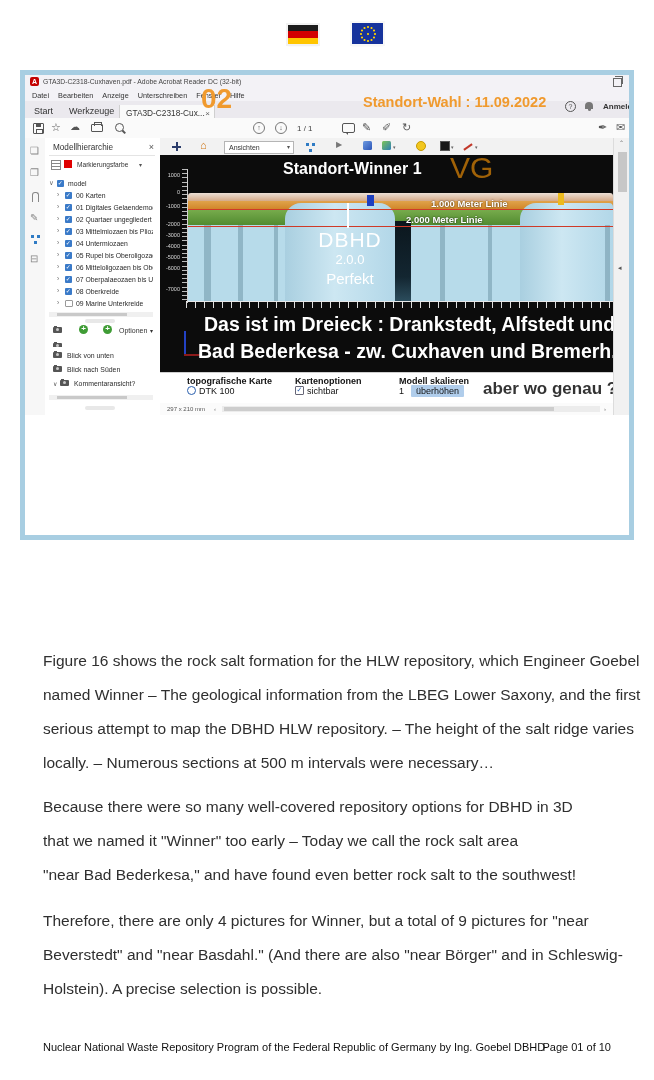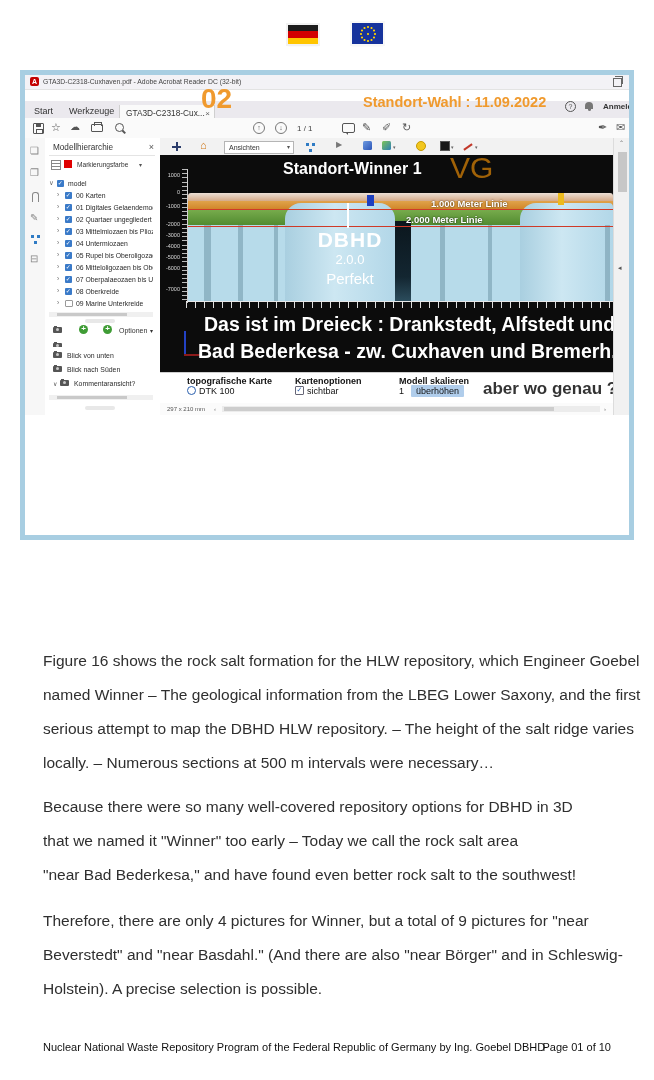--- a/index.html
+++ b/index.html
@@ -118,21 +118,21 @@
   .dome{border-radius:16px 16px 0 0;background:linear-gradient(90deg,#a9cfe0 0%,#cde7f2 45%,#b2d7e8 100%);}
   .dome1{left:97px;top:10px;width:110px;height:98px;}
   .dome2{left:332px;top:10px;width:93px;height:98px;border-radius:16px 4px 0 0;}
   .streak{top:32px;height:76px;background:rgba(55,95,115,.30);}
   .ggap{left:207px;top:28px;width:16px;height:80px;background:linear-gradient(#0b161d,#132631 70%,#2b4c5c);}
   .redline{left:0;width:425px;height:1px;background:#cf3a28;z-index:6;}
   .mlab{font-size:9.5px;font-weight:bold;color:#fff;z-index:7;text-shadow:0 0 2px rgba(0,0,0,.8);white-space:nowrap;}
   .notch{left:179px;top:2px;width:7px;height:11px;background:#1e3fbf;z-index:6;}
   .ymark{left:370px;top:0;width:6px;height:12px;background:#ecba1e;z-index:6;}
   .dbhdwrap{left:150px;top:73px;width:80px;text-align:center;color:#fff;z-index:8;}
-  .dbhd1{font-size:21px;letter-spacing:1px;font-weight:bold;}
+  .dbhd1{font-size:21px;letter-spacing:1px;}
   .dbhd2{font-size:13px;}
   .dbhd3{font-size:15px;margin-top:3px;}
   .dline{left:187px;top:48px;width:2px;height:25px;background:#fff;z-index:8;}
   .hruler{left:26px;top:146px;width:427px;height:6px;border-top:1px solid #e8e8e8;background:repeating-linear-gradient(90deg,#ddd 0 1px,transparent 1px 9px);}
   .cap{color:#fff;font-size:19.5px;font-weight:600;white-space:nowrap;z-index:8;}
   .miniax-v{left:24px;top:176px;width:2px;height:24px;background:#2342c4;}
   .miniax-h{left:24px;top:199px;width:17px;height:2px;background:#8b1a1a;}
   
   .ctrl{left:0;top:234px;width:453px;height:31px;background:#fff;border-top:1px solid #cfcfcf;}
   .cg-title{font-size:9px;font-weight:bold;color:#111;white-space:nowrap;}
@@ -173,20 +173,28 @@
 
 <div class="abs frame">
   <div class="abs win">
 
     <div class="abs titlebar">
       <div class="abs adicon">A</div>
       <span class="abs wtitle">GTA3D-C2318-Cuxhaven.pdf - Adobe Acrobat Reader DC (32-bit)</span>
       <div class="abs restore"></div>
     </div>
 
+    <div class="abs menubar">
+      <span>Datei</span>
+      <span>Bearbeiten</span>
+      <span>Anzeige</span>
+      <span>Unterschreiben</span>
+      <span>Fenster</span>
+      <span>Hilfe</span>
+    </div>
 
     <div class="abs tabrow">
       <span class="abs tab tab-start">Start</span>
       <span class="abs tab tab-tools">Werkzeuge</span>
       <div class="abs tab-doc">
         <span>GTA3D-C2318-Cux...</span>
         <span class="x">×</span>
       </div>
     </div>
 

